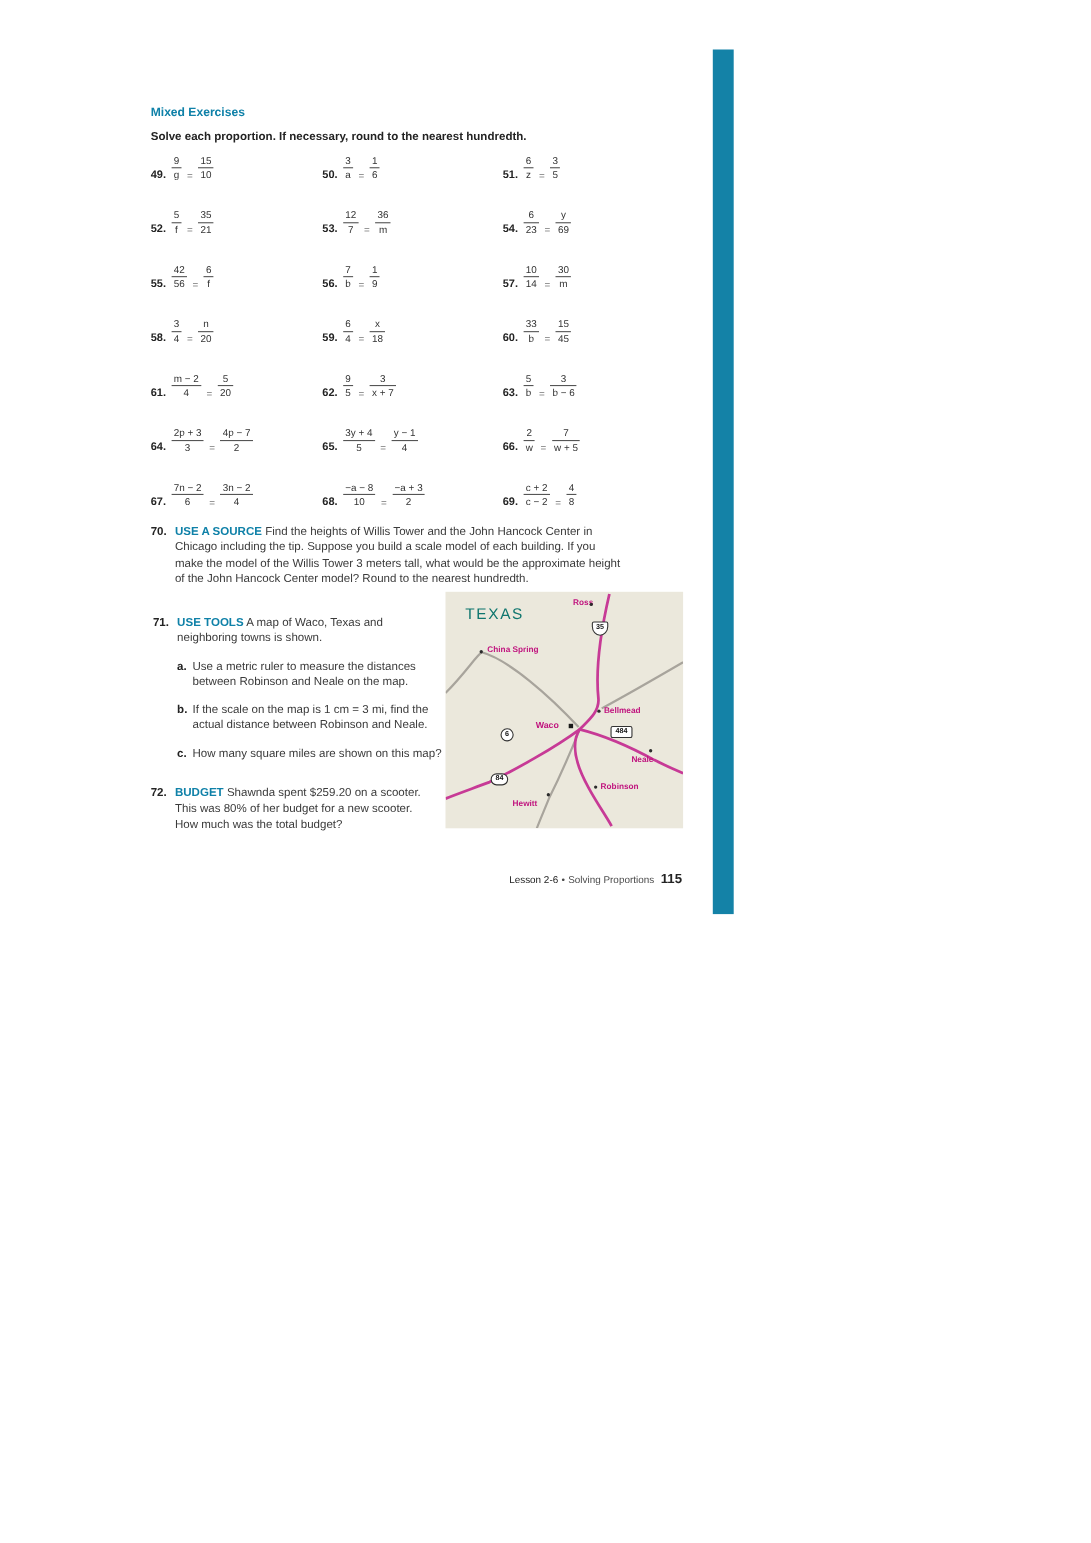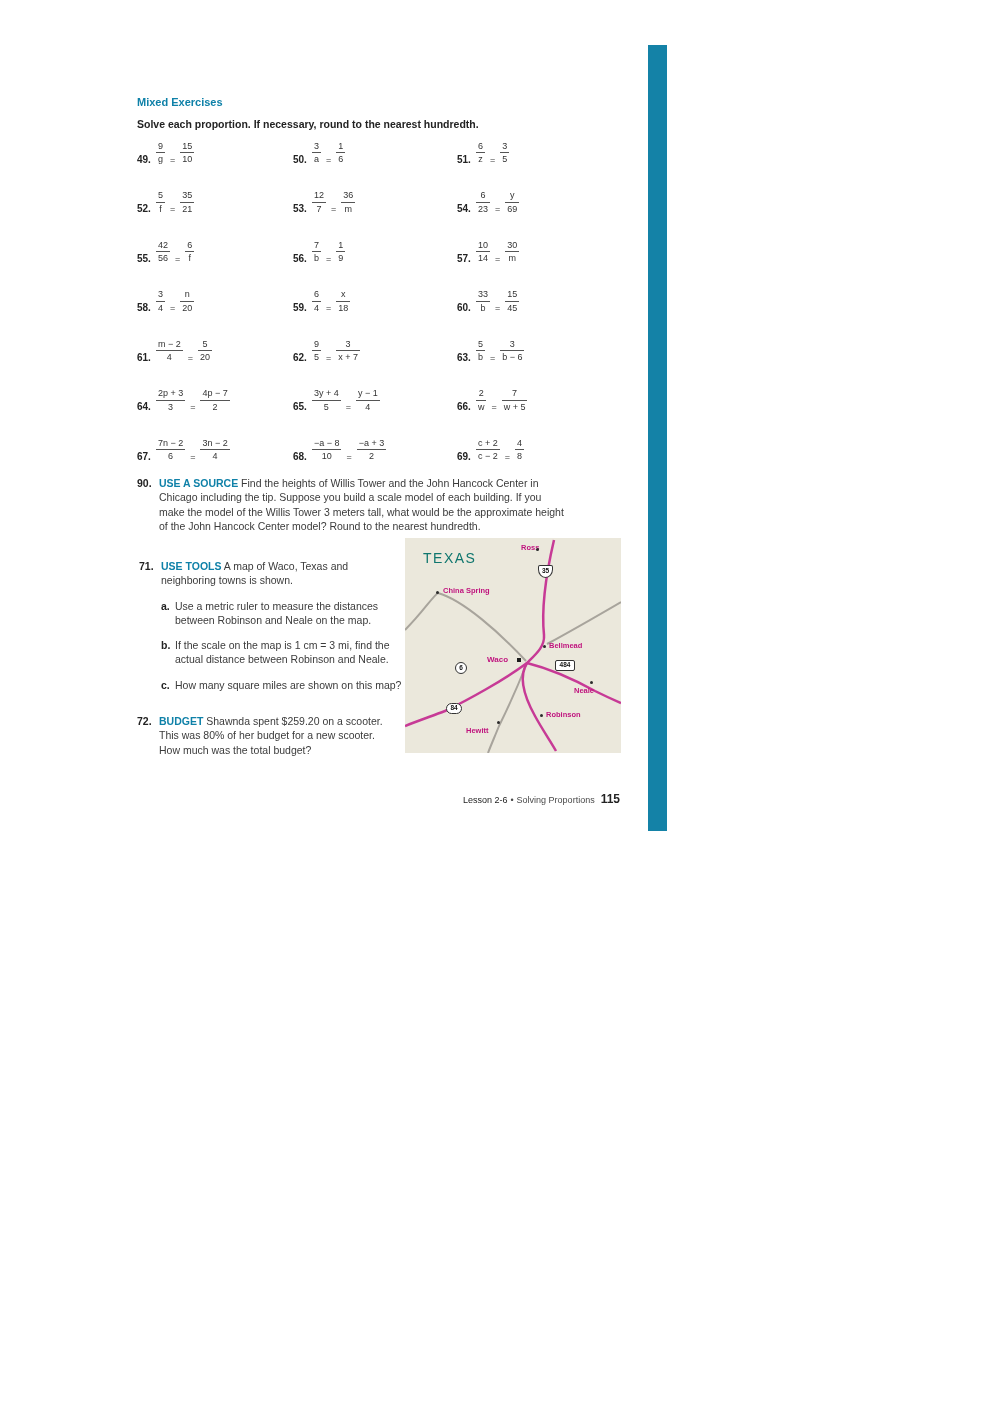--- a/index.html
+++ b/index.html
@@ -314,21 +314,21 @@
         <span class="frac">
           <span class="fnum">4</span>
           <span class="fden">8</span>
         </span>
       </div>
 
   </div>
 
   <div class="wp" style="left:137px; top:476px; width:428px;">
     <div class="wp-row">
-      <span class="wpnum">90.</span>
+      <span class="wpnum">70.</span>
       <div style="width:405px;"><span class="tag">USE A SOURCE</span> <span>Find the heights of Willis Tower and the John Hancock Center in Chicago including the tip. Suppose you build a scale model of each building. If you make the model of the Willis Tower 3 meters tall, what would be the approximate height of the John Hancock Center model? Round to the nearest hundredth.</span></div>
     </div>
   </div>
 
   <div class="wp" style="left:139px; top:559px; width:277px;">
     <div class="wp-row">
       <span class="wpnum">71.</span>
       <div style="width:205px;"><span class="tag">USE TOOLS</span> <span>A map of Waco, Texas and neighboring towns is shown.</span></div>
     </div>
     <div class="wp-part">

